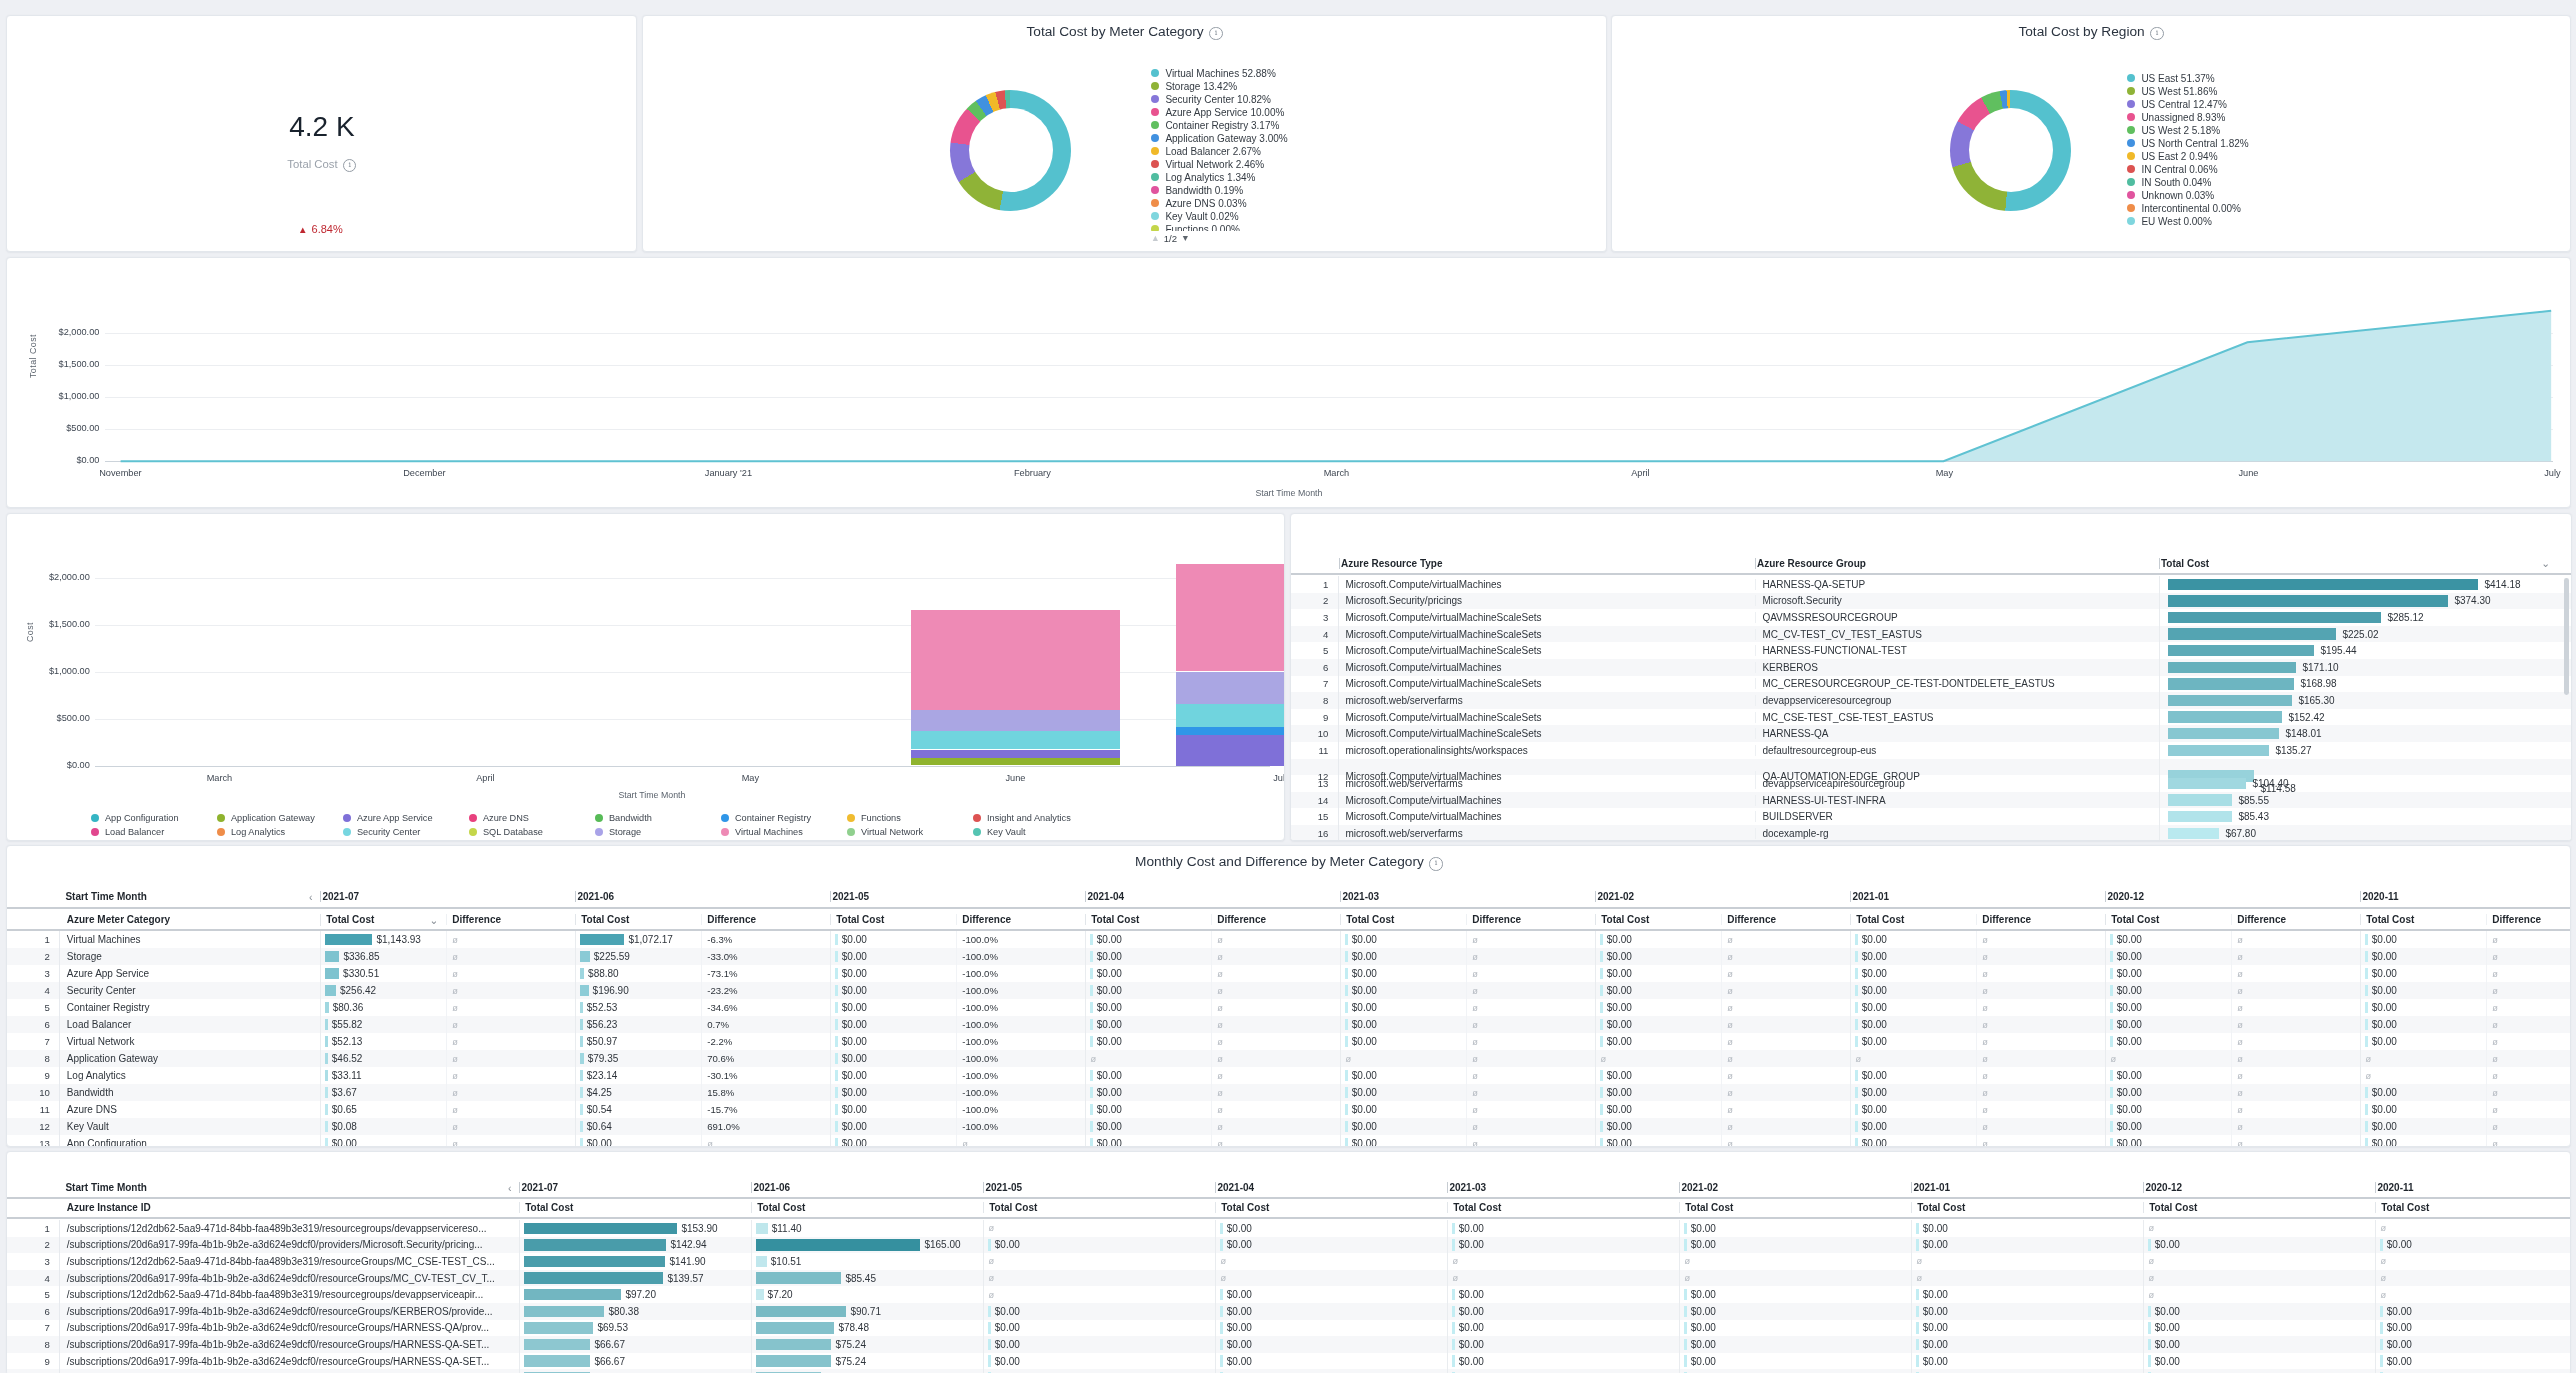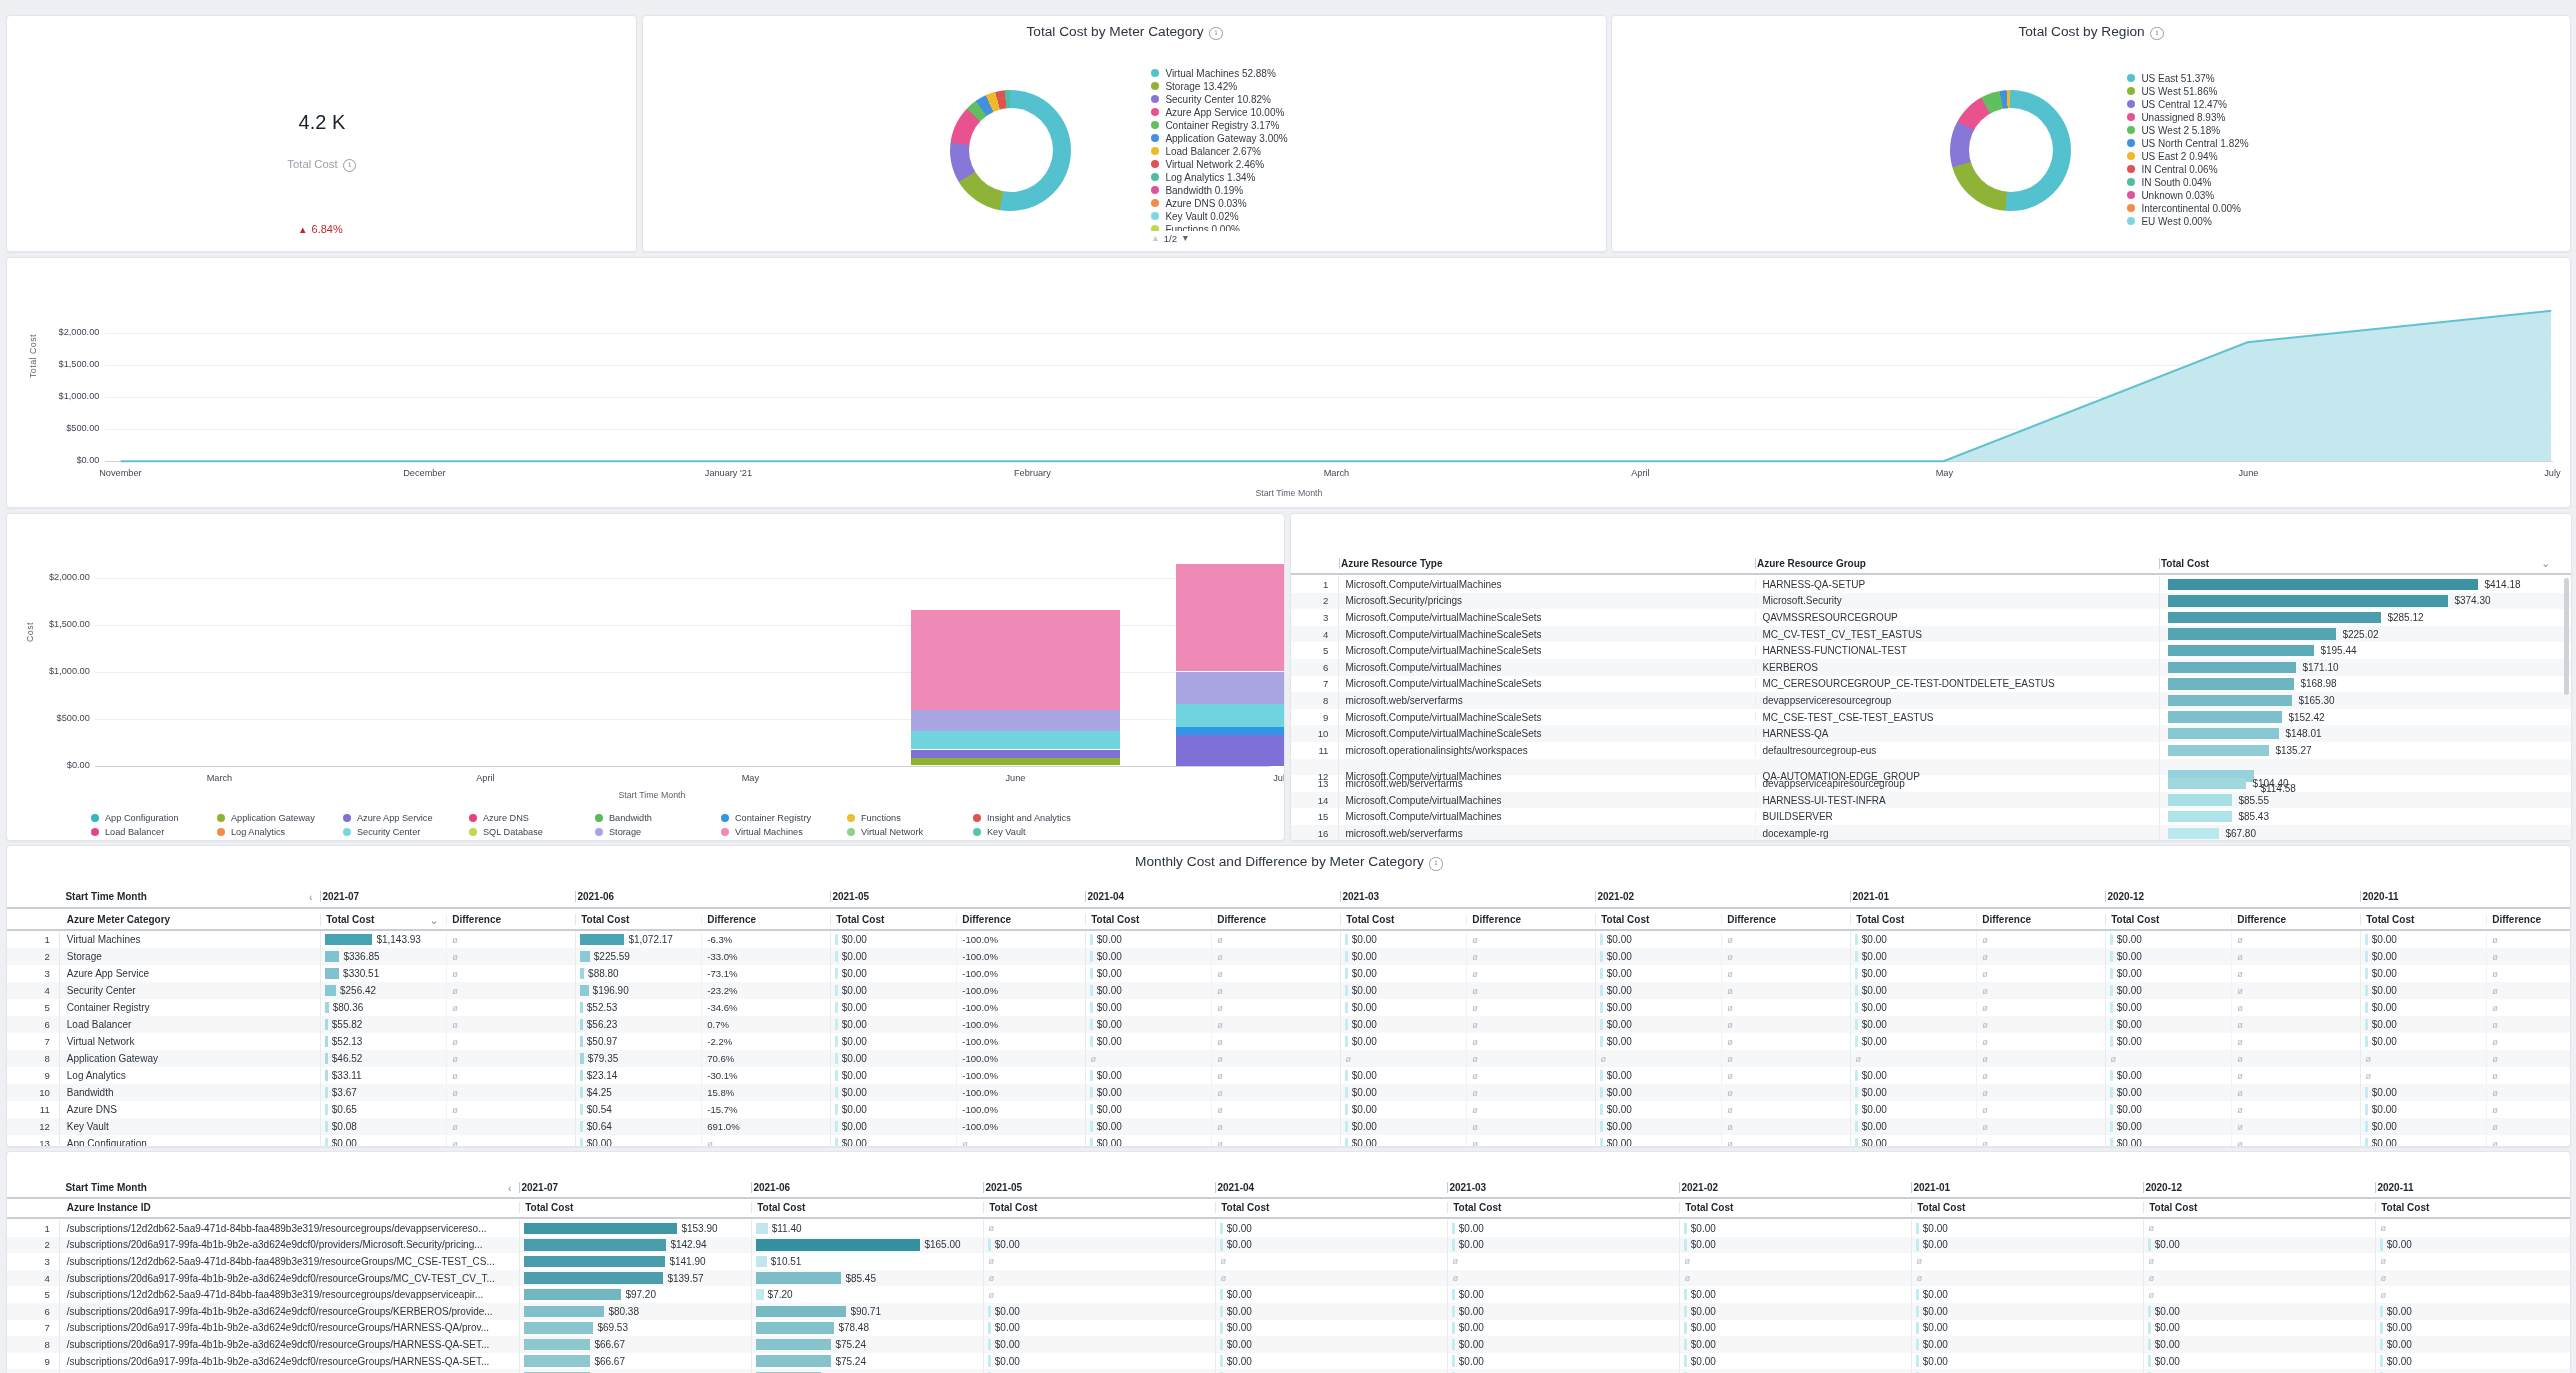--- a/index.html
+++ b/index.html
@@ -1,21 +1,21 @@
 <!DOCTYPE html>
 <html style="font-size:13px"><head>
 <meta charset="utf-8">
 <style>
   html,body{margin:0;padding:0;}
   body{width:2576px;height:1373px;background:#eef0f4;font-family:"Liberation Sans",sans-serif;position:relative;overflow:hidden;}
   .panel{position:absolute;background:#fff;border:0.8px solid #e3e7ec;border-radius:4px;overflow:hidden;box-shadow:0 0.8px 1.6px rgba(27,39,51,.05);}
   .ptitle{position:absolute;left:0;right:0;top:8px;text-align:center;font-size:13.7px;font-weight:500;color:#2b3440;}
   .info{display:inline-block;width:11.3px;height:11.3px;border:1.1px solid #949ca5;border-radius:50%;font-size:8px;line-height:10.5px;color:#8a929b;text-align:center;vertical-align:0.8px;margin-left:5.6px;font-family:"DejaVu Serif",serif;}
   
-  .kpi-value{position:absolute;left:0;right:0;top:95px;text-align:center;font-size:20px;font-weight:500;color:#19222d;}
+  .kpi-value{position:absolute;left:0;right:0;top:95px;text-align:center;font-size:28px;font-weight:500;color:#19222d;}
   .kpi-label{position:absolute;left:0;right:0;top:142px;text-align:center;font-size:11.3px;color:#9aa1aa;}
   .kpi-delta{position:absolute;left:0;right:3px;top:207px;text-align:center;font-size:11px;color:#bf2730;font-weight:500;}
   .tri-up{display:inline-block;margin-right:4px;font-size:9.6px;}
   
   .donut{position:absolute;width:121px;height:121px;border-radius:50%;}
   .donut::after{content:"";position:absolute;left:18.5px;top:18.5px;width:84px;height:84px;border-radius:50%;background:#fff;}
   .lg{position:absolute;}
   .lg-item{display:flex;align-items:center;height:13px;}
   .lg-dot{width:8px;height:8px;border-radius:50%;margin-right:6.4px;flex:none;}
   .lg-txt{font-size:10px;color:#333a42;white-space:nowrap;}

